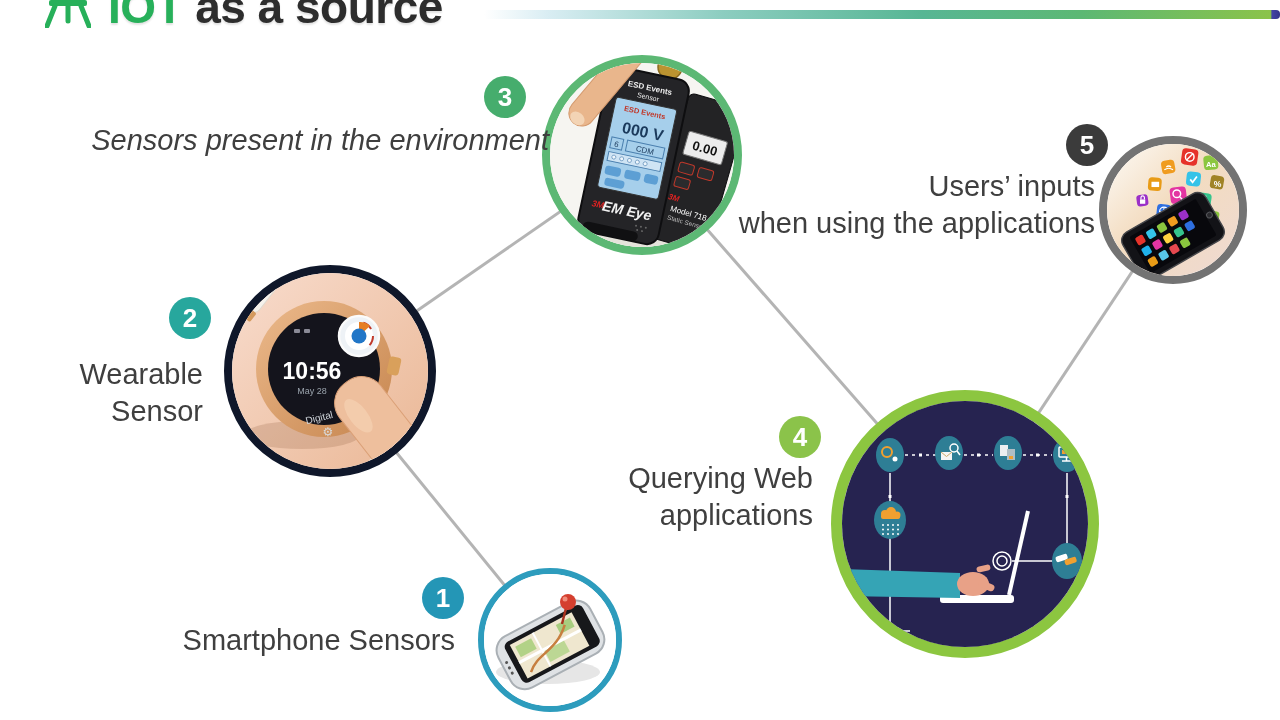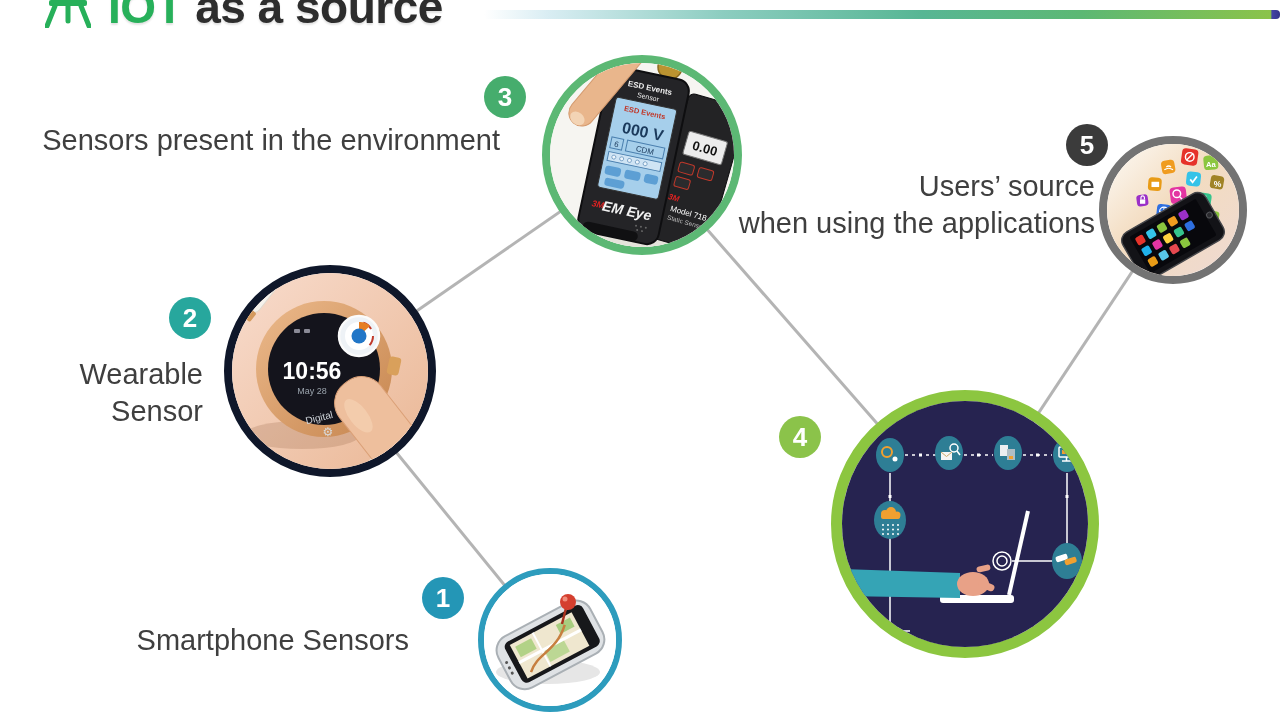--- a/index.html
+++ b/index.html
@@ -33,23 +33,23 @@
   .badge{position:absolute;width:42px;height:42px;border-radius:50%;color:#fff;font-size:26px;
          font-weight:700;display:flex;align-items:center;justify-content:center;}
   .b1{left:422px;top:577px;background:#2496b6;}
   .b2{left:169px;top:297px;background:#27a79d;}
   .b3{left:484px;top:76px;background:#46ad6d;}
   .b4{left:779px;top:416px;background:#8bc34a;}
   .b5{left:1066px;top:124px;background:#3b3b3b;}
 
   
   .label{position:absolute;text-align:right;font-size:29px;line-height:37px;color:#3f3f3f;}
-  .l1{right:871px;top:622px;text-align:center;}
+  .l1{right:825px;top:622px;text-align:center;}
   .l2{right:1077px;top:340px;margin-top:16px;}
-  .l3{right:780px;top:122px;}
+  .l3{right:731px;top:122px;font-style:italic;}
   .l4{right:467px;top:460px;}
   .l5{right:185px;top:168px;}
 </style>
 </head>
 <body>
 
 <div class="stage">
 
   <svg class="connectors" width="1280" height="720">
     <line x1="550" y1="641" x2="330" y2="371" stroke="#b4b4b4" stroke-width="3"></line>
@@ -355,18 +355,22 @@
   <div class="label l1">
     <div>Smartphone Sensors</div>
   </div>
   <div class="label l2">
     <div>Wearable</div>
     <div>Sensor</div>
   </div>
   <div class="label l3">
     <div>Sensors present in the environment</div>
   </div>
+  <div class="label l4">
+    <div>Querying Web</div>
+    <div>applications</div>
+  </div>
   <div class="label l5">
-    <div>Users’ source</div>
+    <div>Users’ inputs</div>
     <div>when using the applications</div>
   </div>
 
 </div>
 
 </body></html>

